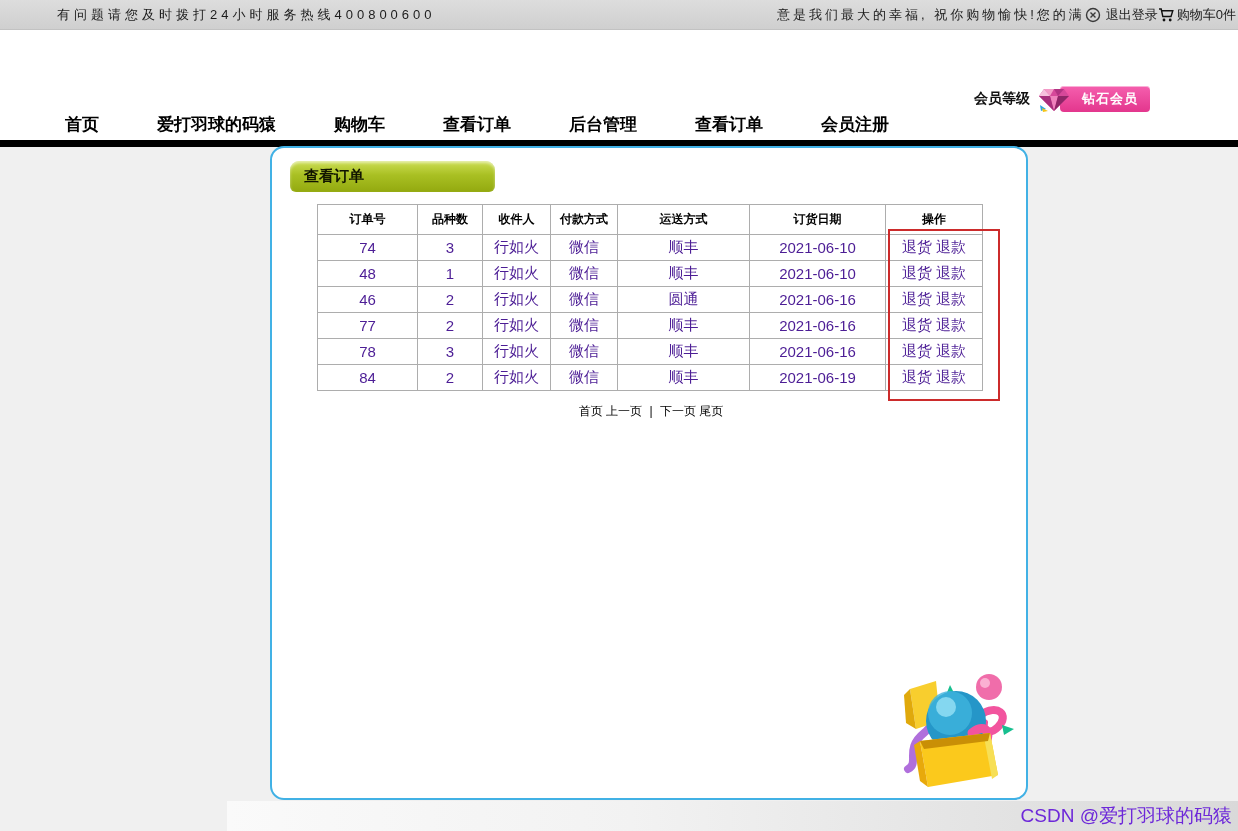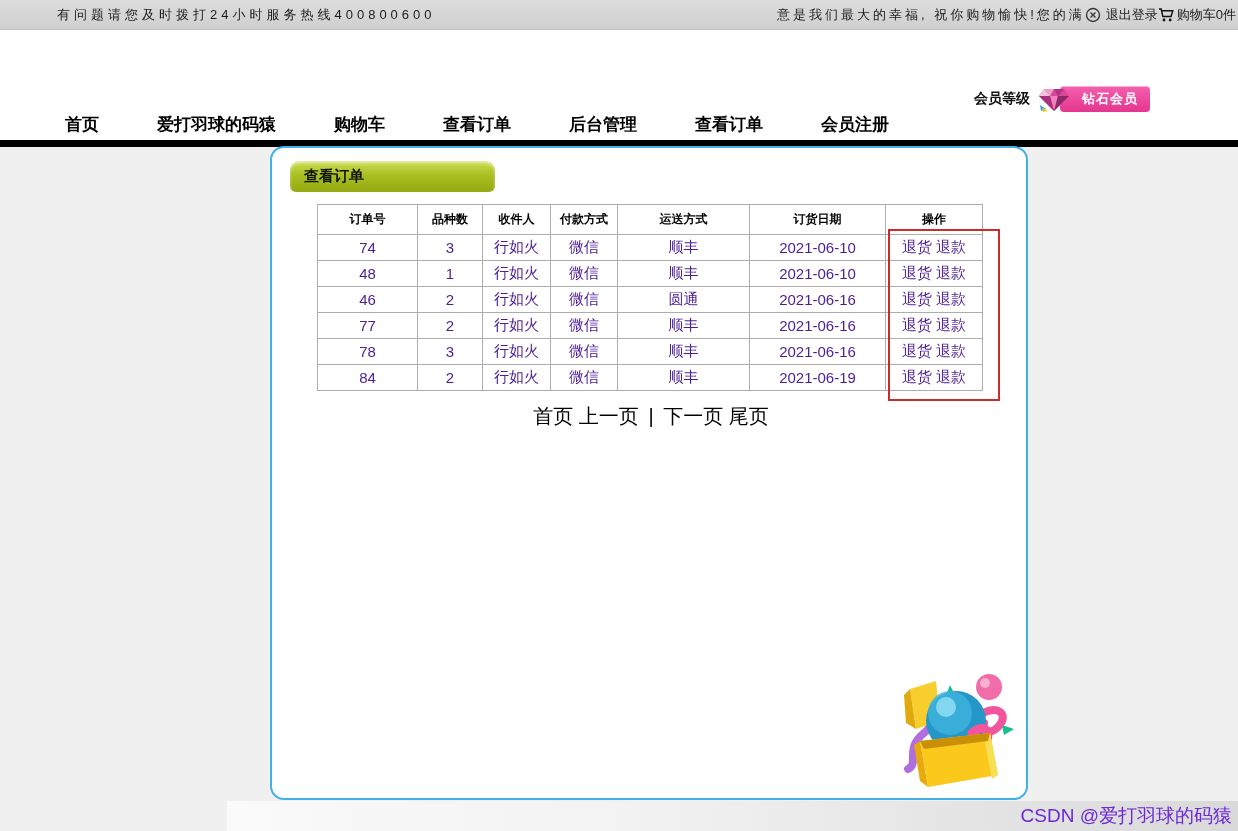--- a/index.html
+++ b/index.html
@@ -50,21 +50,21 @@
     white-space:nowrap; overflow:hidden; }
   table.orders th { height:30px; font-size:12px; font-weight:bold; color:#000; }
   table.orders td { height:26px; font-size:15px; color:#4c1d95; }
   .c0{width:100px}.c1{width:65px}.c2{width:68px}.c3{width:67px}.c4{width:132px}.c5{width:136px}.c6{width:97px}
   .act-link { cursor:pointer; }
 
   .red-rect { position:absolute; left:616px; top:81px; width:112px; height:172px;
     border:2px solid #cc2b2b; pointer-events:none; }
 
   .pagination { position:absolute; left:0; top:255px; width:758px; text-align:center;
-    font-size:20px; color:#000; }
+    font-size:12px; color:#000; }
   .pagination span { cursor:pointer; }
   .pg-sep { margin:0 4px; cursor:default !important; }
 
   .gift { position:absolute; left:622px; top:515px; }
 
   .bottom-strip { position:absolute; left:227px; top:654px; right:0; height:30px;
     background:linear-gradient(to right,#fafafa 0%, #f2f2f2 40%, #d9d9d9 100%); }
   .watermark { position:absolute; right:6px; top:656px; font-size:19px; color:#6d28d9; white-space:nowrap; }
 </style>
 </head>

